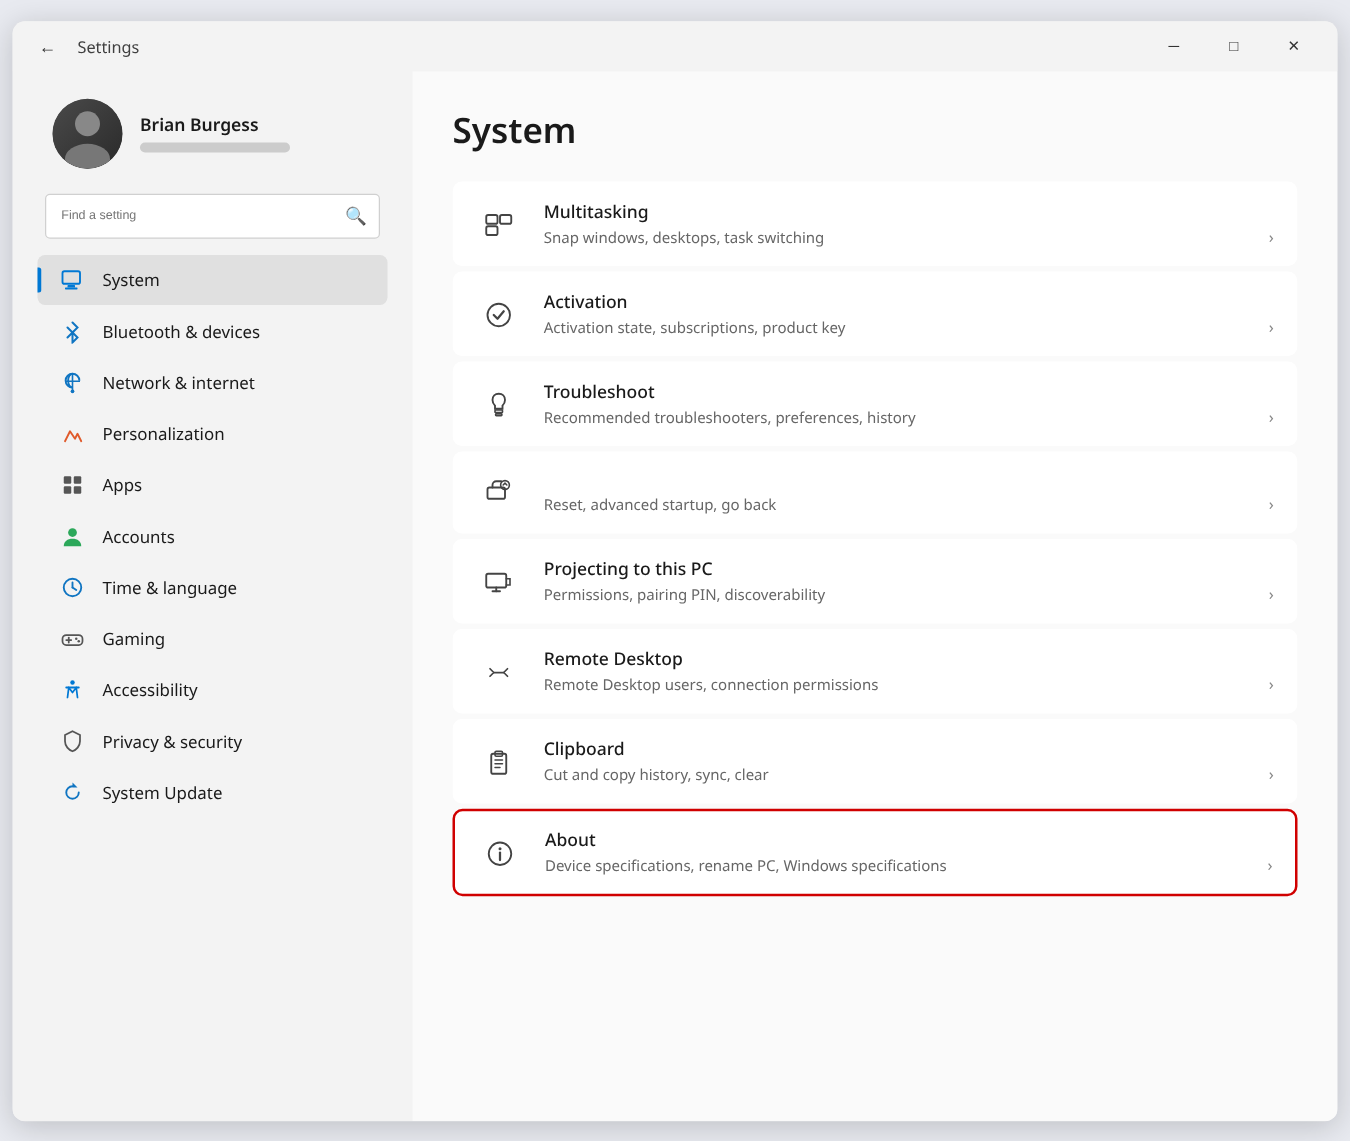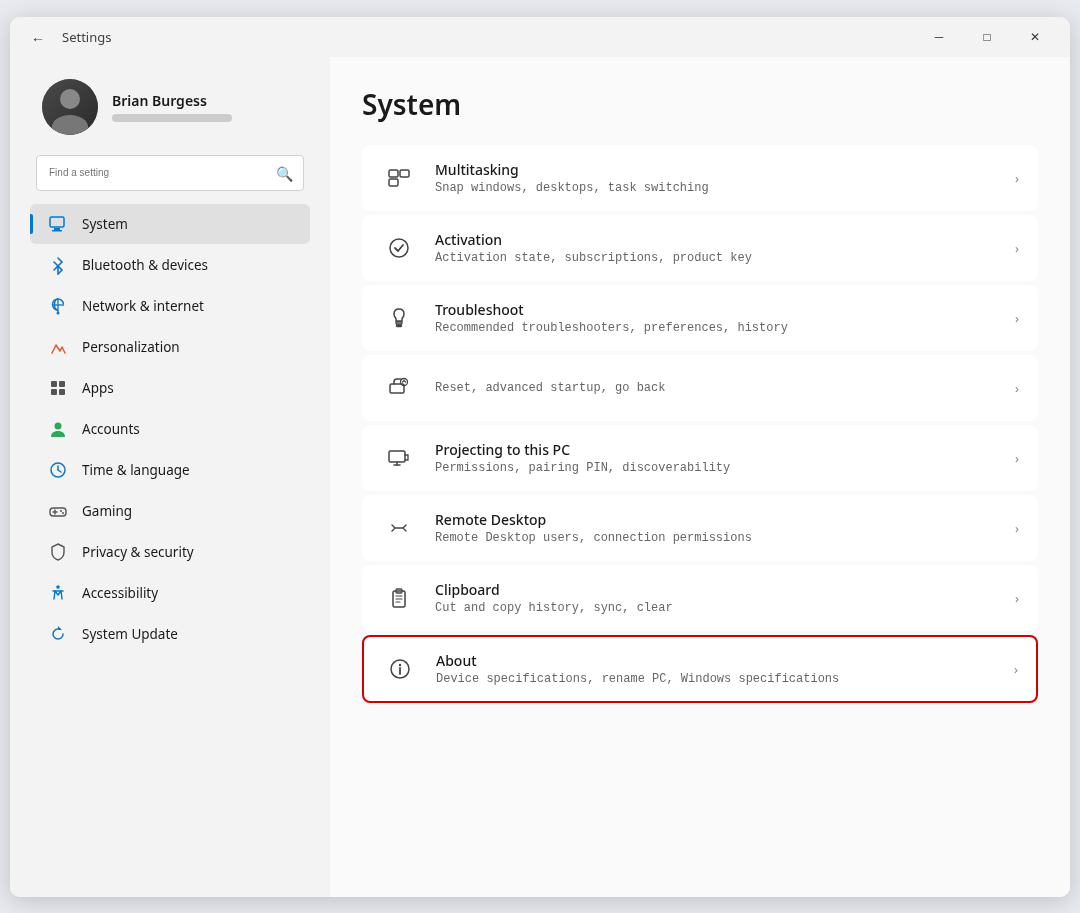--- a/index.html
+++ b/index.html
@@ -234,21 +234,21 @@
       color: #1a1a1a;
       margin-bottom: 22px;
     }
     .settings-list {
       display: flex;
       flex-direction: column;
       gap: 4px;
     }
     .settings-item {
       display: flex;
-      align-items: center;
+      align-items: flex-end;
       gap: 18px;
       padding: 14px 18px;
       background: #fff;
       border-radius: 8px;
       cursor: pointer;
       border: 1px solid transparent;
       transition: background 0.1s;
     }
     .settings-item.highlighted {
       border: 2px solid #d00000;
@@ -269,21 +269,20 @@
     }
     .settings-item-title {
       font-size: 14px;
       font-weight: 500;
       color: #1a1a1a;
       margin-bottom: 2px;
     }
     .settings-item-desc {
       font-size: 12px;
       color: #666;
-      font-family: Liberation Mono, monospace;
     }
     .settings-item-chevron {
       color: #888;
       font-size: 13px;
     }
   </style>
 </head>
 <body>
 
 <div class="window">
@@ -403,37 +402,37 @@
               <line x1="7" y1="9" x2="7" y2="13" stroke="#555" stroke-width="1.4" stroke-linecap="round"></line>
               <line x1="5" y1="11" x2="9" y2="11" stroke="#555" stroke-width="1.4" stroke-linecap="round"></line>
               <circle cx="13" cy="10" r="1" fill="#555"></circle>
               <circle cx="15" cy="12" r="1" fill="#555"></circle>
             </svg>
           </span>
           <span class="nav-label">Gaming</span>
         </div>
 
         <div class="nav-item">
-          <span class="nav-icon icon-privacy">
-            <svg width="20" height="20" viewBox="0 0 20 20">
-              <path d="M10 2 L16 5 L16 10 C16 14 13 17 10 18 C7 17 4 14 4 10 L4 5 Z" stroke="#555" stroke-width="1.4" fill="none"></path>
-            </svg>
-          </span>
-          <span class="nav-label">Privacy &amp; security</span>
-        </div>
-
-        <div class="nav-item">
           <span class="nav-icon icon-accessibility">
             <svg width="20" height="20" viewBox="0 0 20 20">
               <circle cx="10" cy="4" r="1.8" fill="#0078d4"></circle>
               <line x1="5" y1="8" x2="15" y2="8" stroke="#0078d4" stroke-width="1.5" stroke-linecap="round"></line>
               <path d="M7 8 L6 16 M13 8 L14 16 M7 8 L10 12 L13 8" stroke="#0078d4" stroke-width="1.4" fill="none" stroke-linecap="round" stroke-linejoin="round"></path>
             </svg>
           </span>
           <span class="nav-label">Accessibility</span>
+        </div>
+
+        <div class="nav-item">
+          <span class="nav-icon icon-privacy">
+            <svg width="20" height="20" viewBox="0 0 20 20">
+              <path d="M10 2 L16 5 L16 10 C16 14 13 17 10 18 C7 17 4 14 4 10 L4 5 Z" stroke="#555" stroke-width="1.4" fill="none"></path>
+            </svg>
+          </span>
+          <span class="nav-label">Privacy &amp; security</span>
         </div>
 
         <div class="nav-item">
           <span class="nav-icon icon-update">
             <svg width="20" height="20" viewBox="0 0 20 20">
               <path d="M15 10 A5 5 0 1 1 10 5" stroke="#1075c2" stroke-width="1.5" fill="none" stroke-linecap="round"></path>
               <polygon points="10,2 14,6 10,6" fill="#1075c2"></polygon>
             </svg>
           </span>
           <span class="nav-label">System Update</span>

